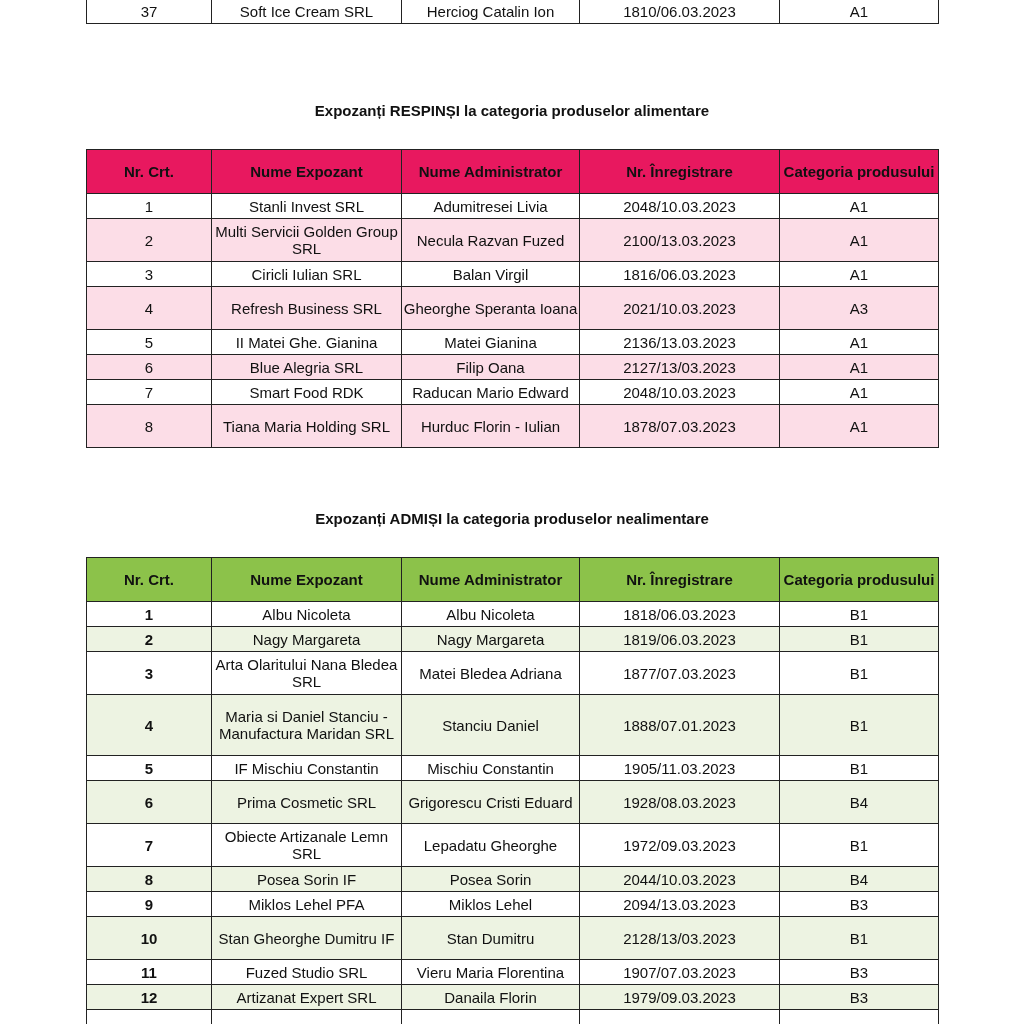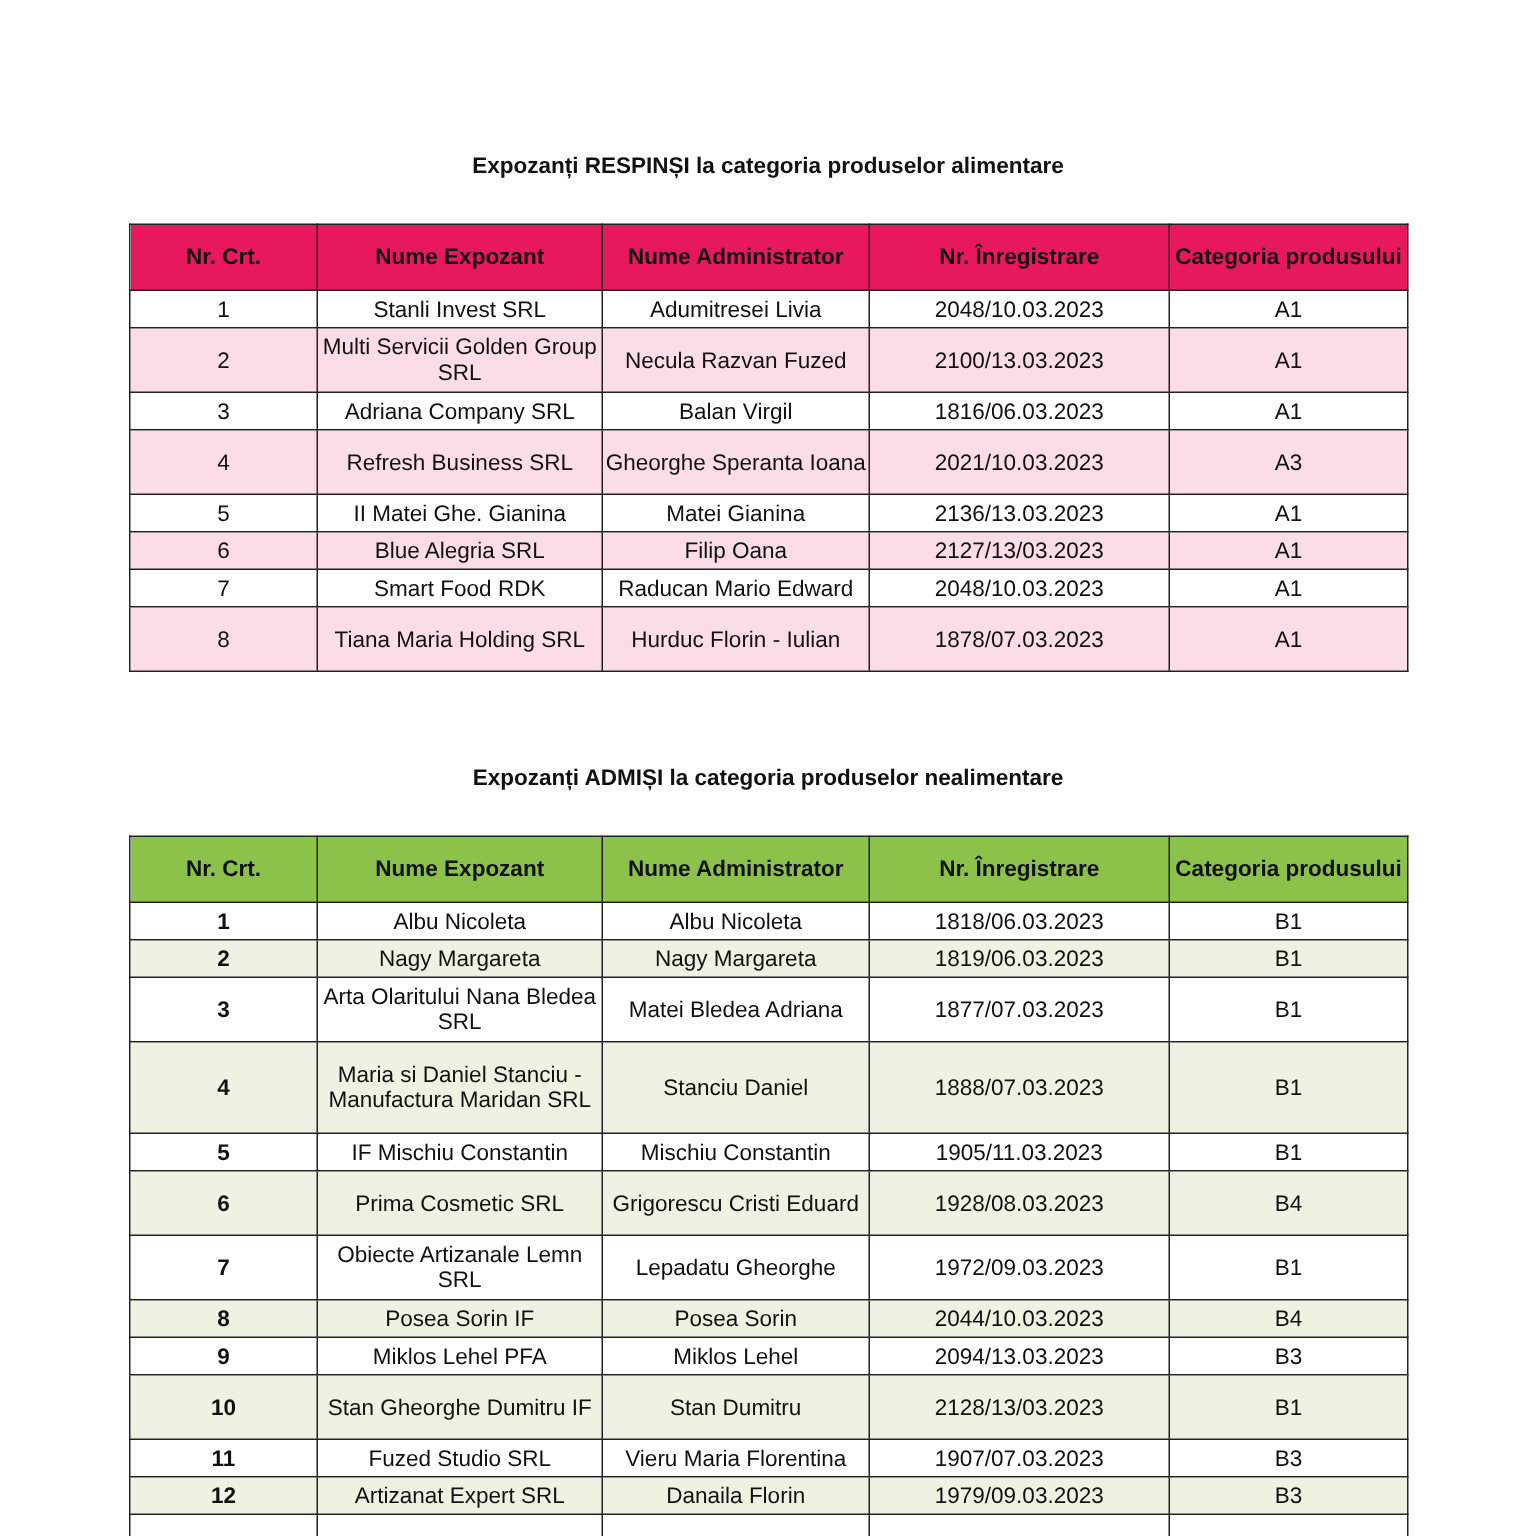--- a/index.html
+++ b/index.html
@@ -31,20 +31,27 @@
 
 <table id="t-top">
   <colgroup>
       <col class="c1">
       <col class="c2">
       <col class="c3">
       <col class="c4">
       <col class="c5">
     </colgroup>
   <tbody>
+    <tr class="h1">
+      <td>37</td>
+      <td>Soft Ice Cream SRL</td>
+      <td>Herciog Catalin Ion</td>
+      <td>1810/06.03.2023</td>
+      <td>A1</td>
+    </tr>
   </tbody>
 </table>
 
 <div class="section-title" style="top:102px;">Expozanți RESPINȘI la categoria produselor alimentare</div>
 
 <table id="t-rej">
   <colgroup>
       <col class="c1">
       <col class="c2">
       <col class="c3">
@@ -70,21 +77,21 @@
       </tr>
       <tr class="h2 alt">
         <td class="nr">2</td>
         <td>Multi Servicii Golden Group SRL</td>
         <td>Necula Razvan Fuzed</td>
         <td>2100/13.03.2023</td>
         <td>A1</td>
       </tr>
       <tr class="h1">
         <td class="nr">3</td>
-        <td>Adriana Company SRL</td>
+        <td>Ciricli Iulian SRL</td>
         <td>Balan Virgil</td>
         <td>1816/06.03.2023</td>
         <td>A1</td>
       </tr>
       <tr class="h2 alt">
         <td class="nr">4</td>
         <td>Refresh Business SRL</td>
         <td>Gheorghe Speranta Ioana</td>
         <td>2021/10.03.2023</td>
         <td>A3</td>
@@ -158,21 +165,21 @@
         <td class="nr">3</td>
         <td>Arta Olaritului Nana Bledea SRL</td>
         <td>Matei Bledea Adriana</td>
         <td>1877/07.03.2023</td>
         <td>B1</td>
       </tr>
       <tr class="h3 alt">
         <td class="nr">4</td>
         <td>Maria si Daniel Stanciu - Manufactura Maridan SRL</td>
         <td>Stanciu Daniel</td>
-        <td>1888/07.03.2023</td>
+        <td>1888/07.01.2023</td>
         <td>B1</td>
       </tr>
       <tr class="h1">
         <td class="nr">5</td>
         <td>IF Mischiu Constantin</td>
         <td>Mischiu Constantin</td>
         <td>1905/11.03.2023</td>
         <td>B1</td>
       </tr>
       <tr class="h2 alt">

